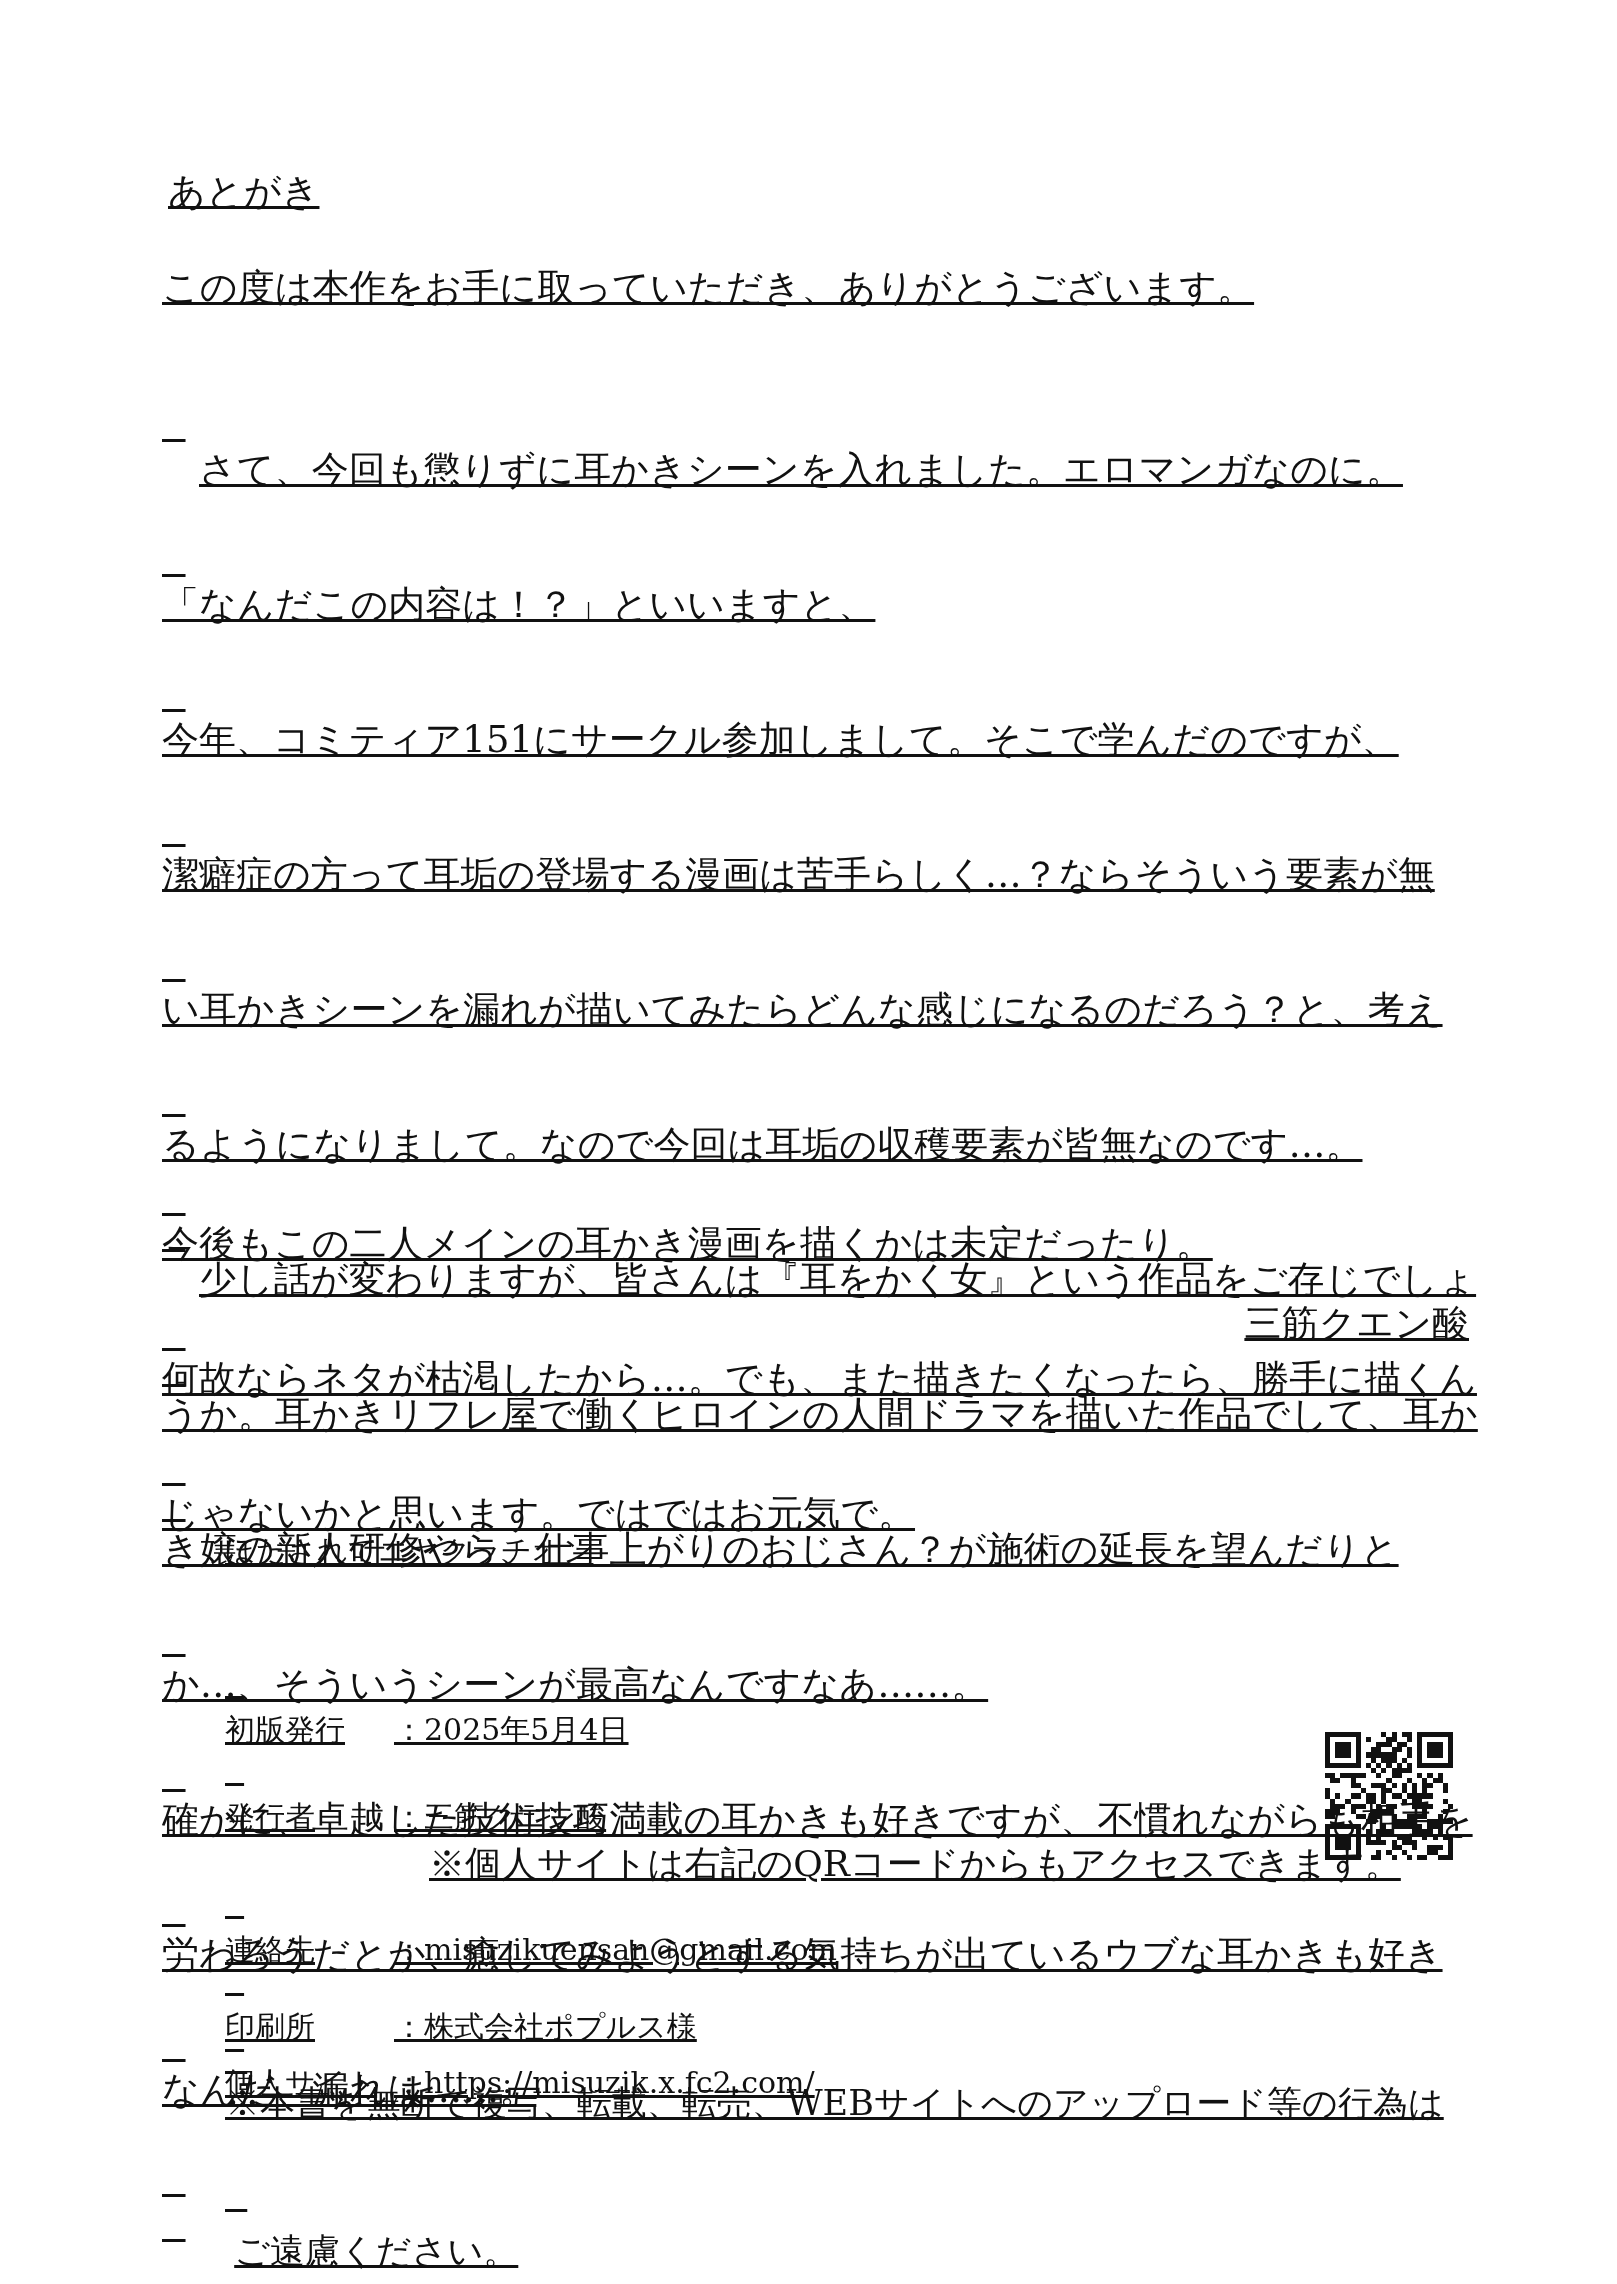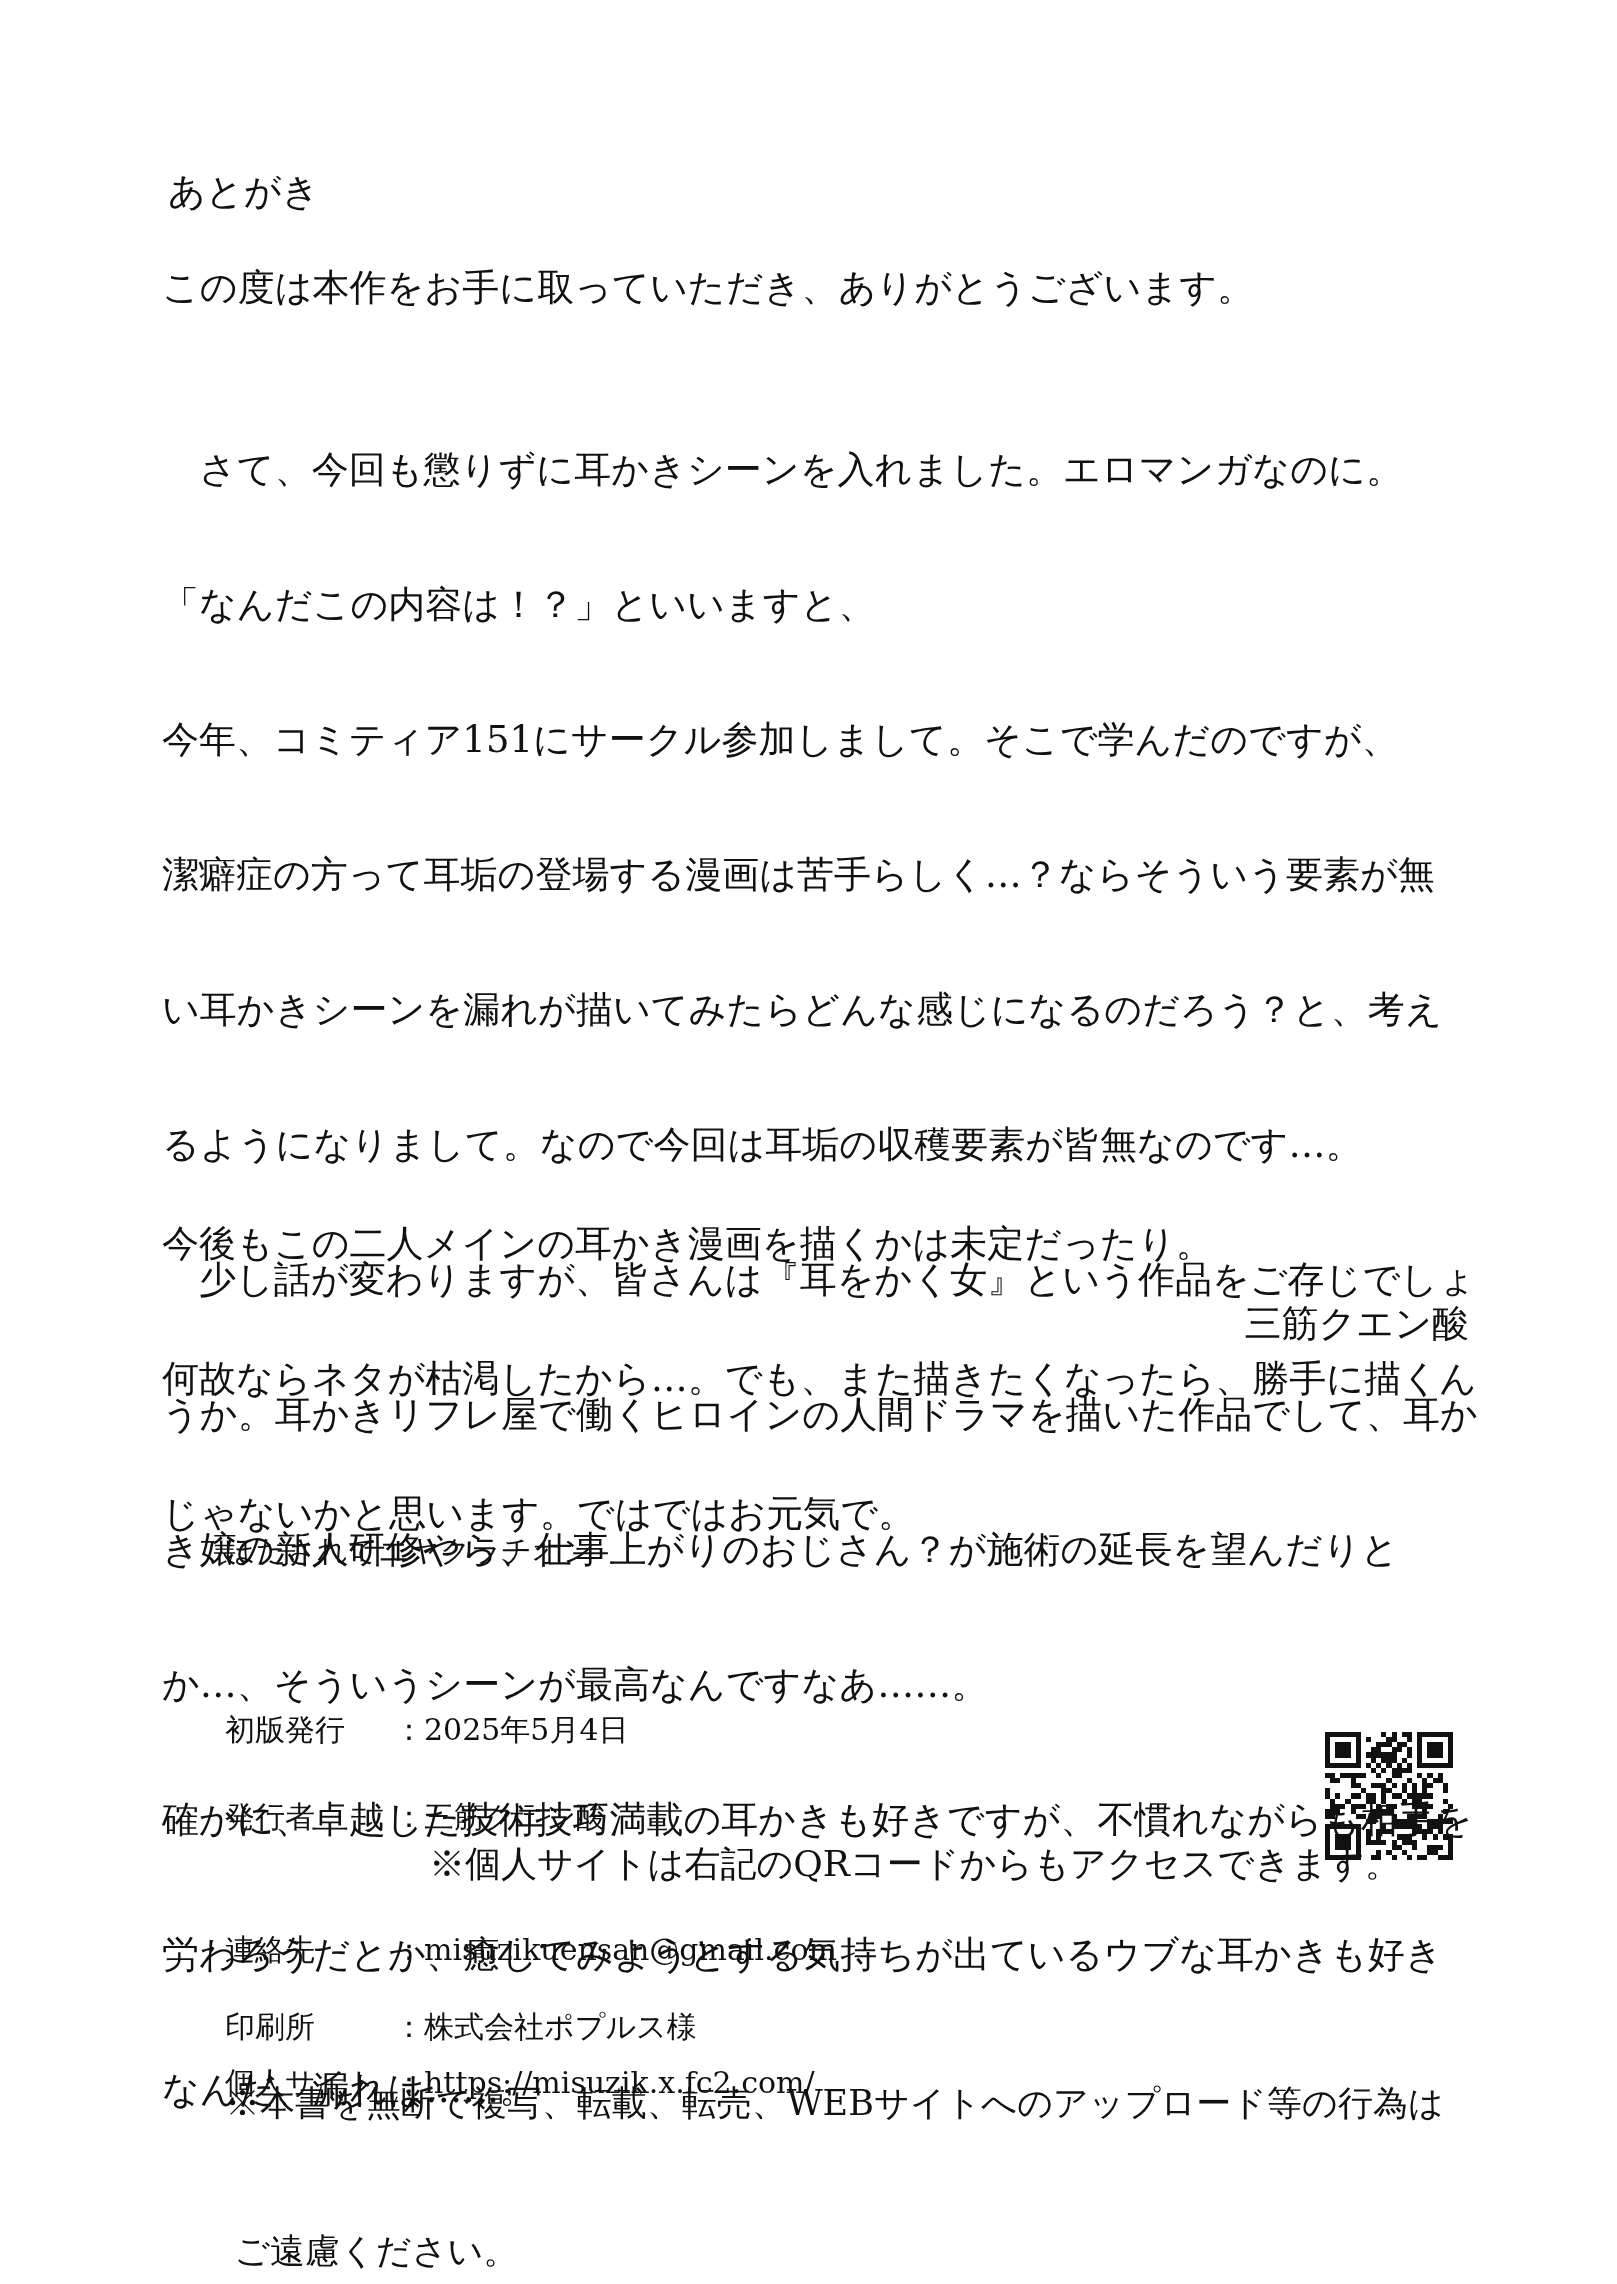--- a/index.html
+++ b/index.html
@@ -4,21 +4,21 @@
 <style>
   html,body{margin:0;padding:0;}
   body{
     width:1617px;height:2284px;
     background:#ffffff;
     font-family:"DejaVu Serif","Liberation Serif",serif;
     color:#111111;
     position:relative;
     overflow:hidden;
   }
-  .abs{position:absolute;}
+  .abs{position:absolute;text-decoration:underline;}
   .jp{
     font-size:37px;
     line-height:45px;
     letter-spacing:0px;
     white-space:pre;
   }
   .line{height:45px;}
   .indent{padding-left:37px;}
   #page-title{left:168px;top:169px;font-size:37px;}
   #opening{left:162px;top:265px;}

